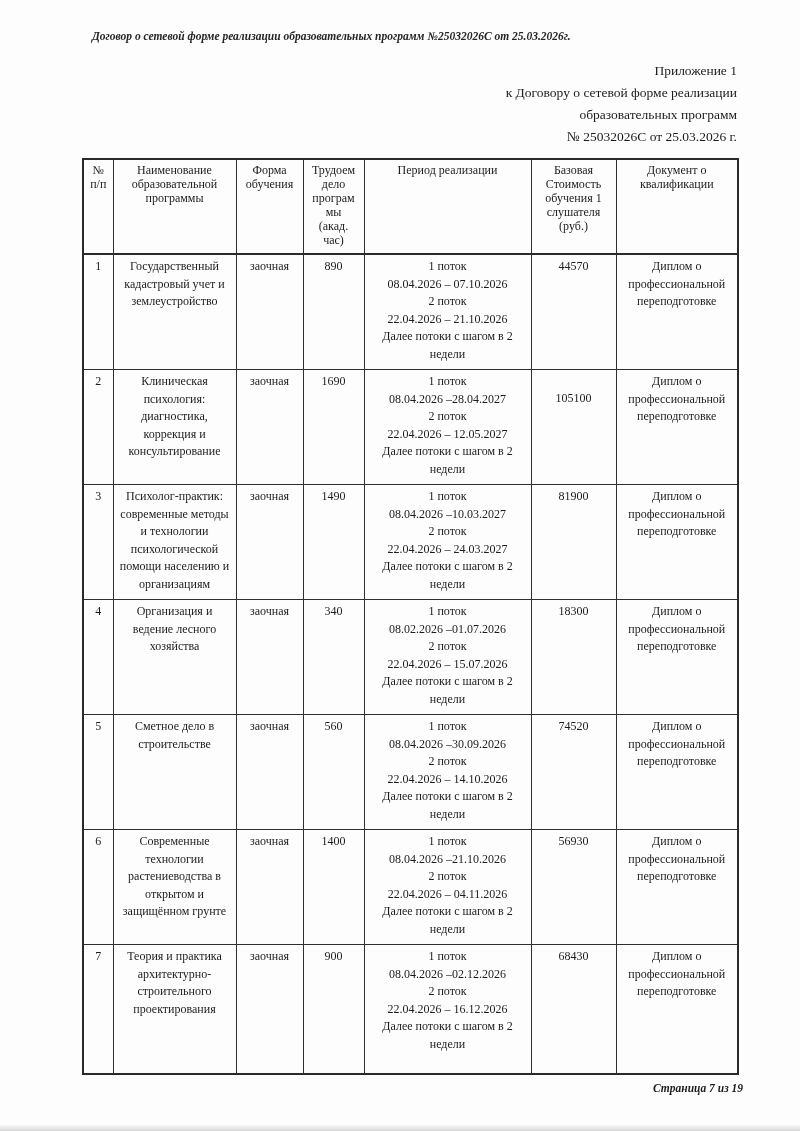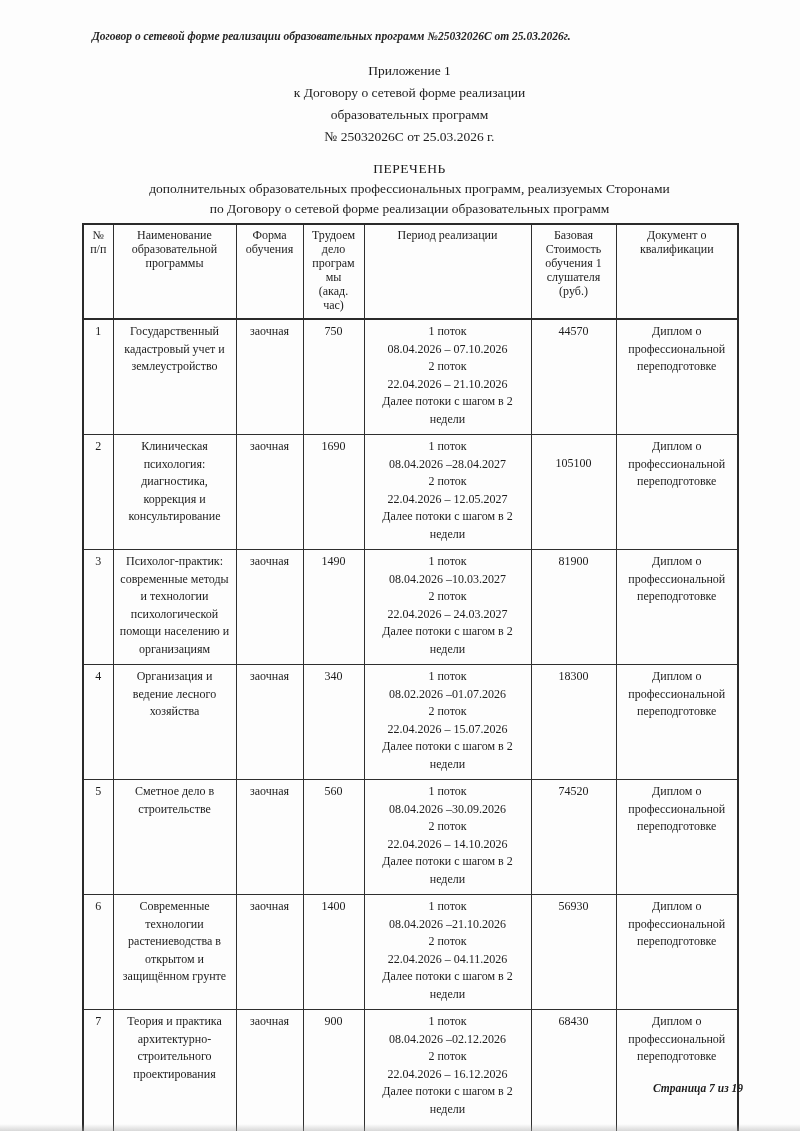--- a/index.html
+++ b/index.html
@@ -9,21 +9,21 @@
     font-family: "Liberation Serif", "DejaVu Serif", serif;
     color: #1c1c1c;
     overflow: hidden;
   }
   .sheet { position: relative; width: 800px; height: 1131px; padding: 30px 63px 0 82px; }
   .running-header {
     font-style: italic; font-weight: 600;
     font-size: 11.5px; color: #252525;
     padding-left: 10px; margin-bottom: 18px;
   }
-  .appendix-block { text-align: center; font-size: 13.5px; line-height: 22px; margin-bottom: 10px; }
+  .appendix-block { text-align: right; font-size: 13.5px; line-height: 22px; margin-bottom: 10px; }
   .title-block { text-align: center; }
   .doc-title { font-size: 13.5px; letter-spacing: 0.5px; line-height: 21px; }
   .doc-subtitle { font-size: 13.5px; line-height: 20px; }
   table.programs {
     width: 655px; border-collapse: collapse; table-layout: fixed;
     margin-top: 4px;
     font-size: 12px;
   }
   table.programs th, table.programs td {
     border: 1px solid #2f2f2f;
@@ -55,25 +55,20 @@
 
   <div class="running-header">Договор о сетевой форме реализации образовательных программ №25032026С от 25.03.2026г.</div>
 
   <div class="appendix-block">
     <div>Приложение 1</div>
     <div>к Договору о сетевой форме реализации</div>
     <div>образовательных программ</div>
     <div>№ 25032026С от 25.03.2026 г.</div>
   </div>
 
-  <div class="title-block">
-    <div class="doc-title">ПЕРЕЧЕНЬ</div>
-    <div class="doc-subtitle">дополнительных образовательных профессиональных программ, реализуемых Сторонами</div>
-    <div class="doc-subtitle">по Договору о сетевой форме реализации образовательных программ</div>
-  </div>
 
   <table class="programs">
     <colgroup>
       <col style="width:30px">
         <col style="width:123px">
         <col style="width:67px">
       <col style="width:61px">
         <col style="width:167px">
         <col style="width:85px">
       <col style="width:122px">
@@ -122,21 +117,21 @@
           <td class="cell-num">
             <div>1</div>
           </td>
           <td class="cell-name">
             <div>Государственный кадастровый учет и землеустройство</div>
           </td>
           <td class="cell-form">
             <div>заочная</div>
           </td>
           <td class="cell-hours">
-            <div>750</div>
+            <div>890</div>
           </td>
           <td class="cell-period">
             <div>1 поток</div>
             <div>08.04.2026 – 07.10.2026</div>
             <div>2 поток</div>
             <div>22.04.2026 – 21.10.2026</div>
             <div>Далее потоки с шагом в 2 недели</div>
           </td>
           <td class="cell-price">
             <div>44570</div>

